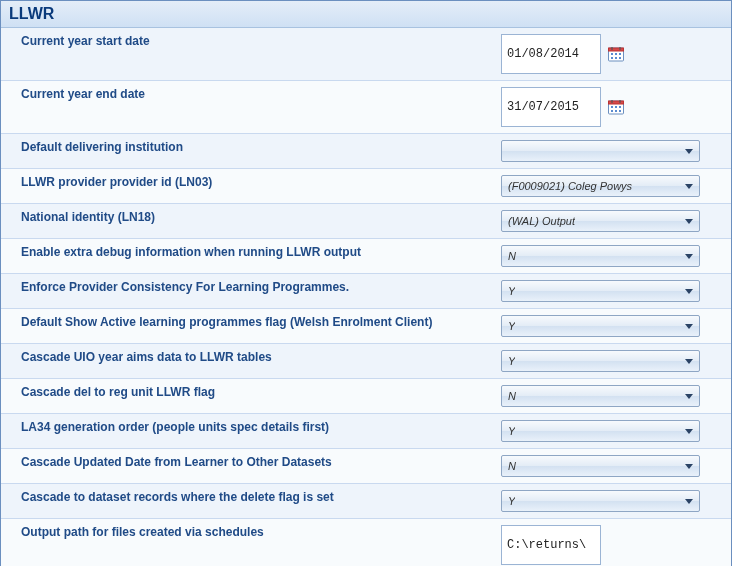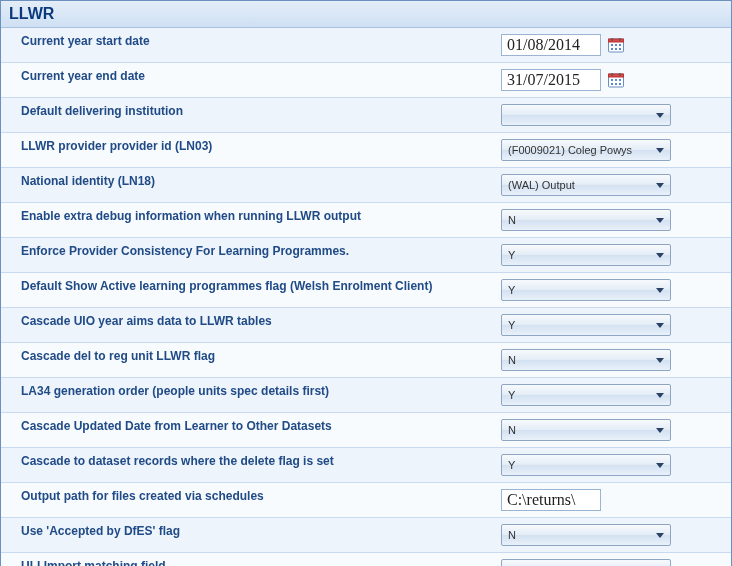--- a/index.html
+++ b/index.html
@@ -41,31 +41,32 @@
   }
   .control-cell {
     flex: 1;
     display: flex;
     align-items: center;
     gap: 6px;
   }
   input.text-input {
     border: 1px solid #9bb4d4;
     padding: 3px 5px;
-    font-size: 16px;
-    font-family: Liberation Serif, serif;
+    font-size: 12px;
+    font-family: Liberation Mono, monospace;
     width: 100px;
-    height: 22px;
+    height: 40px;
     background: #fff;
     color: #222;
   }
   .select-wrap {
     position: relative;
-    width: 170px;
+    width: 199px;
     height: 22px;
+    font-style: italic;
   }
   .faux-select {
     width: 100%;
     height: 100%;
     border: 1px solid #8ea6c4;
     border-radius: 2px;
     background: linear-gradient(#f7fafd, #e3ecf6 50%, #d3e1f1 51%, #e9f1fa);
     display: flex;
     align-items: center;
     justify-content: space-between;

